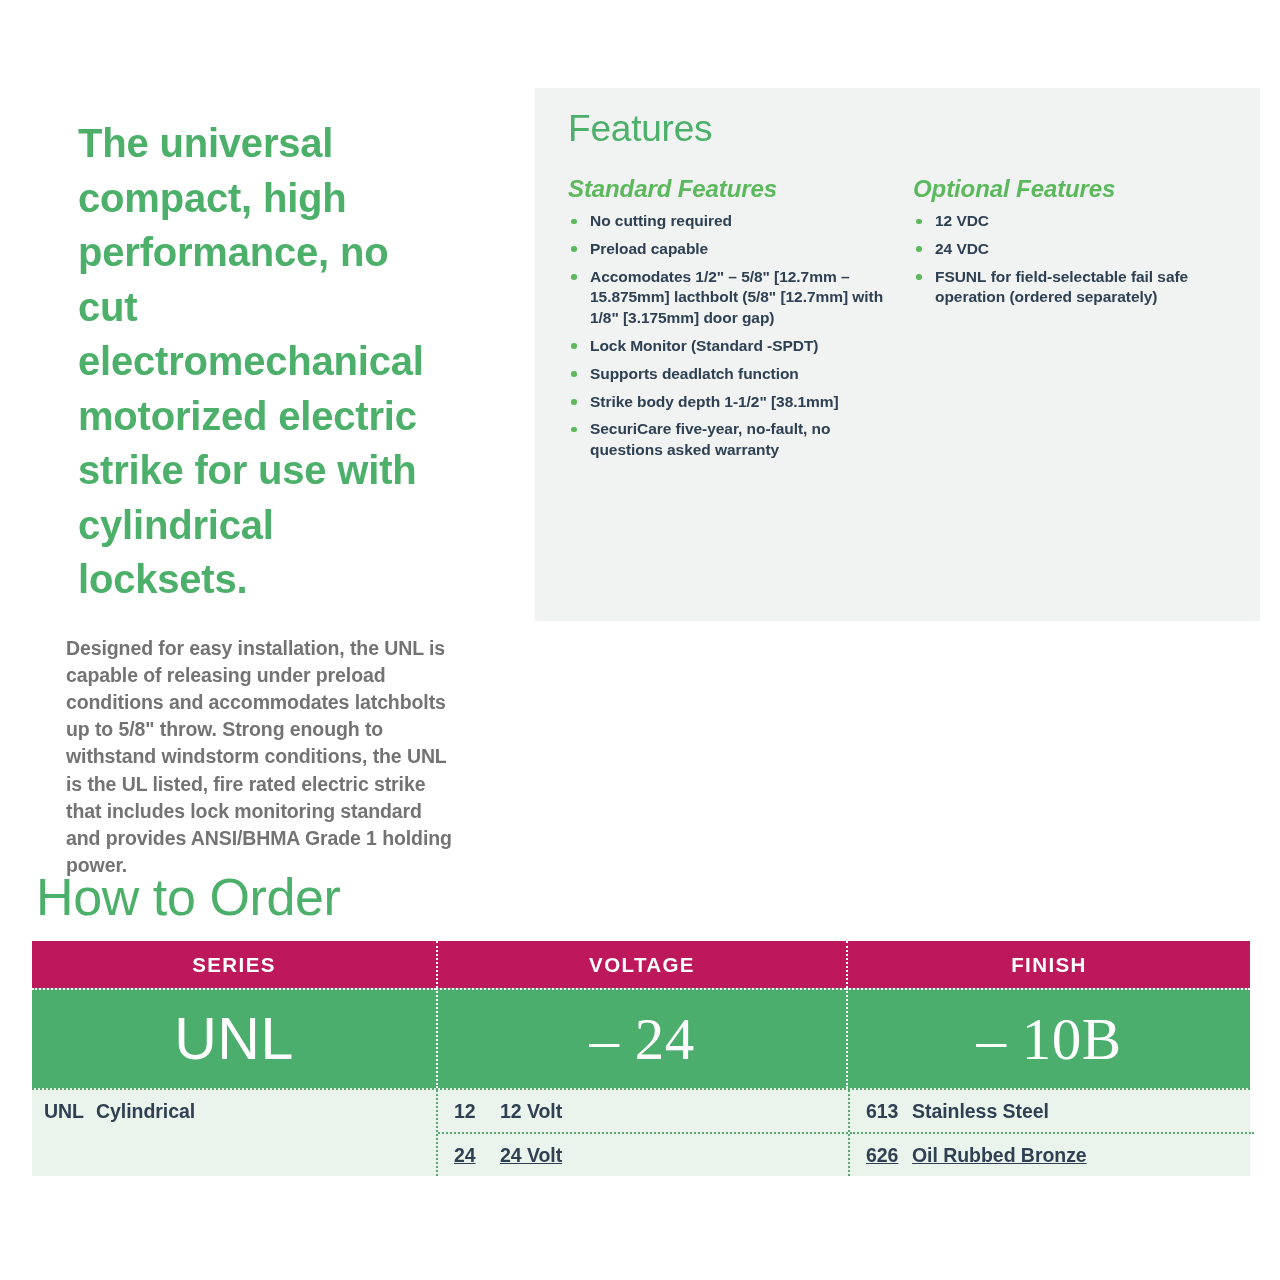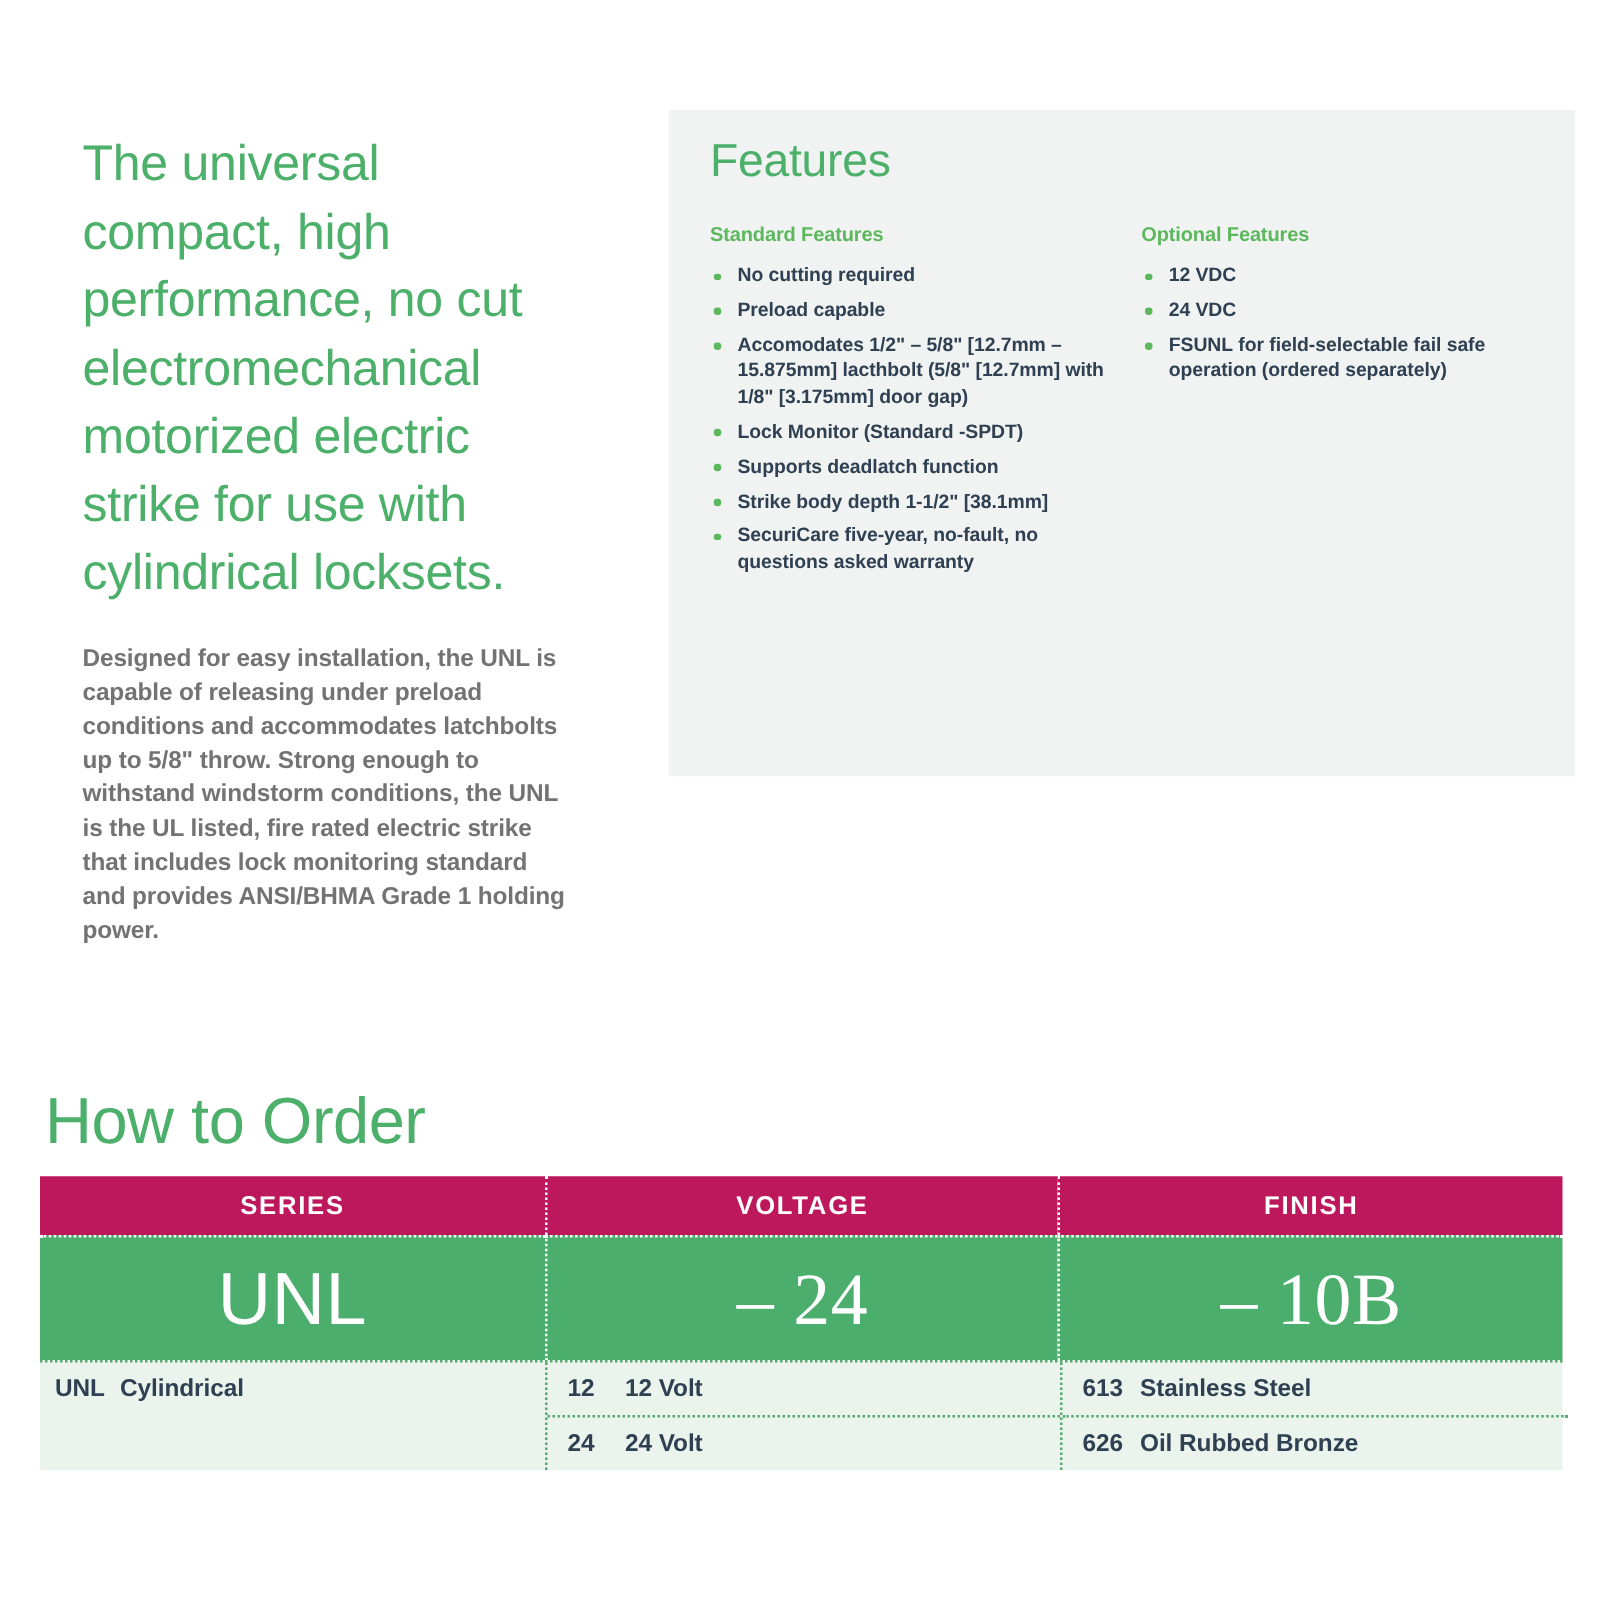--- a/index.html
+++ b/index.html
@@ -20,23 +20,23 @@
   .intro-col {
     position: absolute;
     left: 66px;
     top: 104px;
     width: 392px;
   }
   .intro-headline {
     color: #4cb06a;
     font-size: 40px;
     line-height: 54.5px;
-    font-weight: 400;
+    font-weight: 700;
     letter-spacing: -0.2px;
-    margin: 0;
+    margin: 12px;
   }
   .intro-body {
     margin: 28px 0 0 0;
     color: #737373;
     font-size: 19.5px;
     line-height: 27.2px;
     font-weight: 600;
     letter-spacing: -0.1px;
   }
 
@@ -61,22 +61,23 @@
   }
   .feat-col {
     position: absolute;
     top: 88px;
   }
   .feat-col.standard { left: 33px; width: 330px; }
   .feat-col.optional { left: 378px; width: 320px; }
 
   .feat-subtitle {
     color: #5cb85c;
-    font-size: 16px;
+    font-size: 24px;
     line-height: 26px;
+    font-style: italic;
     font-weight: 700;
     letter-spacing: -0.1px;
     margin: 0 0 9px 0;
   }
   ul.feat-list {
     list-style: none;
     margin: 0;
     padding: 0;
   }
   ul.feat-list > li {
@@ -180,20 +181,21 @@
     align-items: center;
     height: 42px;
     padding-left: 14px;
     color: #2e4052;
     font-size: 19.5px;
     font-weight: 600;
     letter-spacing: -0.05px;
   }
   .opt-line + .opt-line {
     border-top: 2px dotted #55a86f;
+    text-decoration: underline;
   }
   .opt-code {
     font-weight: 800;
     min-width: 46px;
     display: inline-block;
   }
   .opts-row .col-series .opt-line { padding-left: 12px; }
   .opts-row .col-series .opt-code { min-width: 52px; }
   .opts-row .col-voltage .opt-line,
   .opts-row .col-finish .opt-line { padding-left: 16px; }

